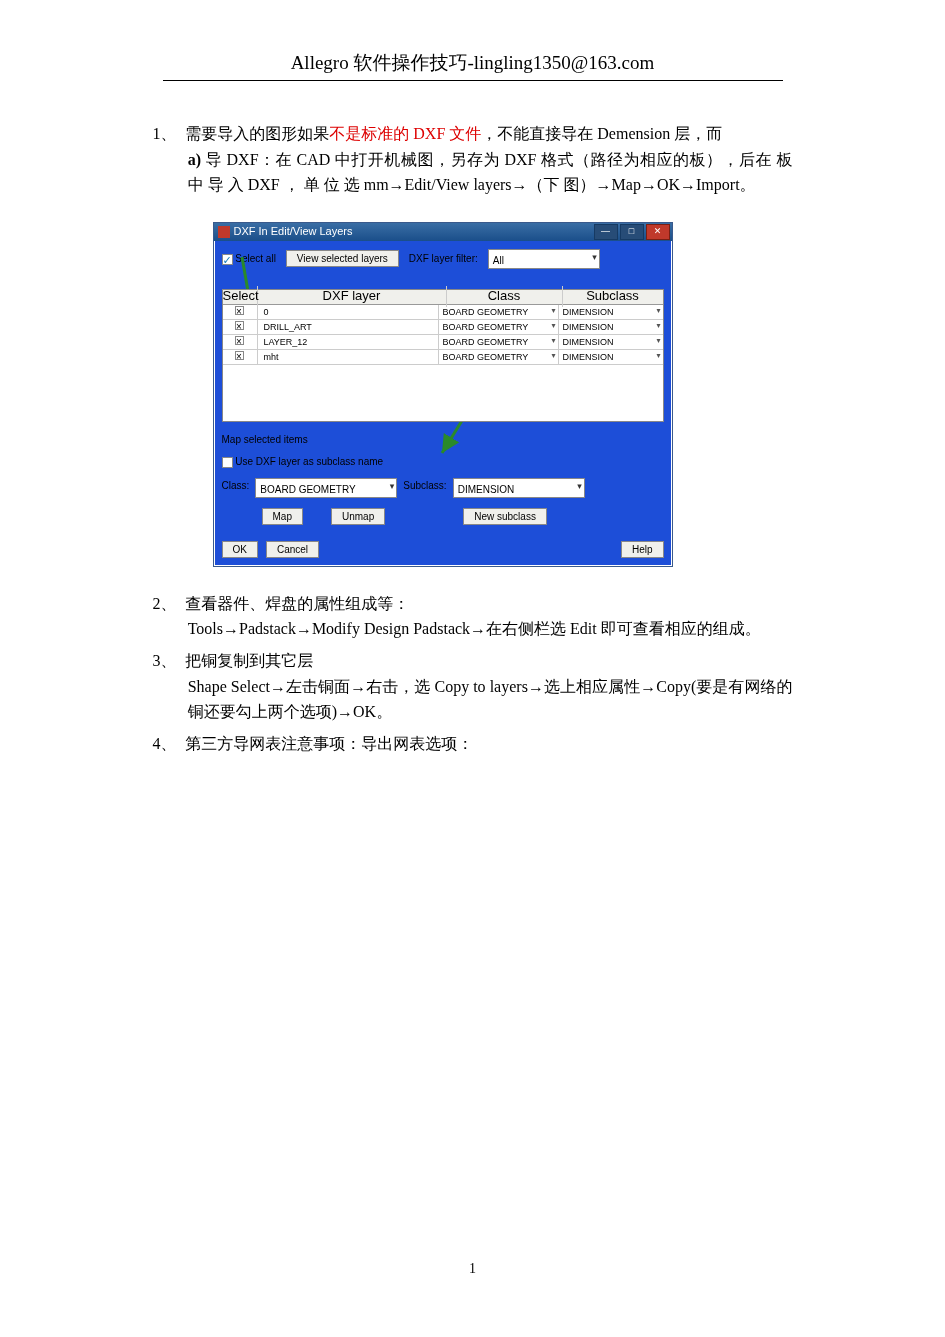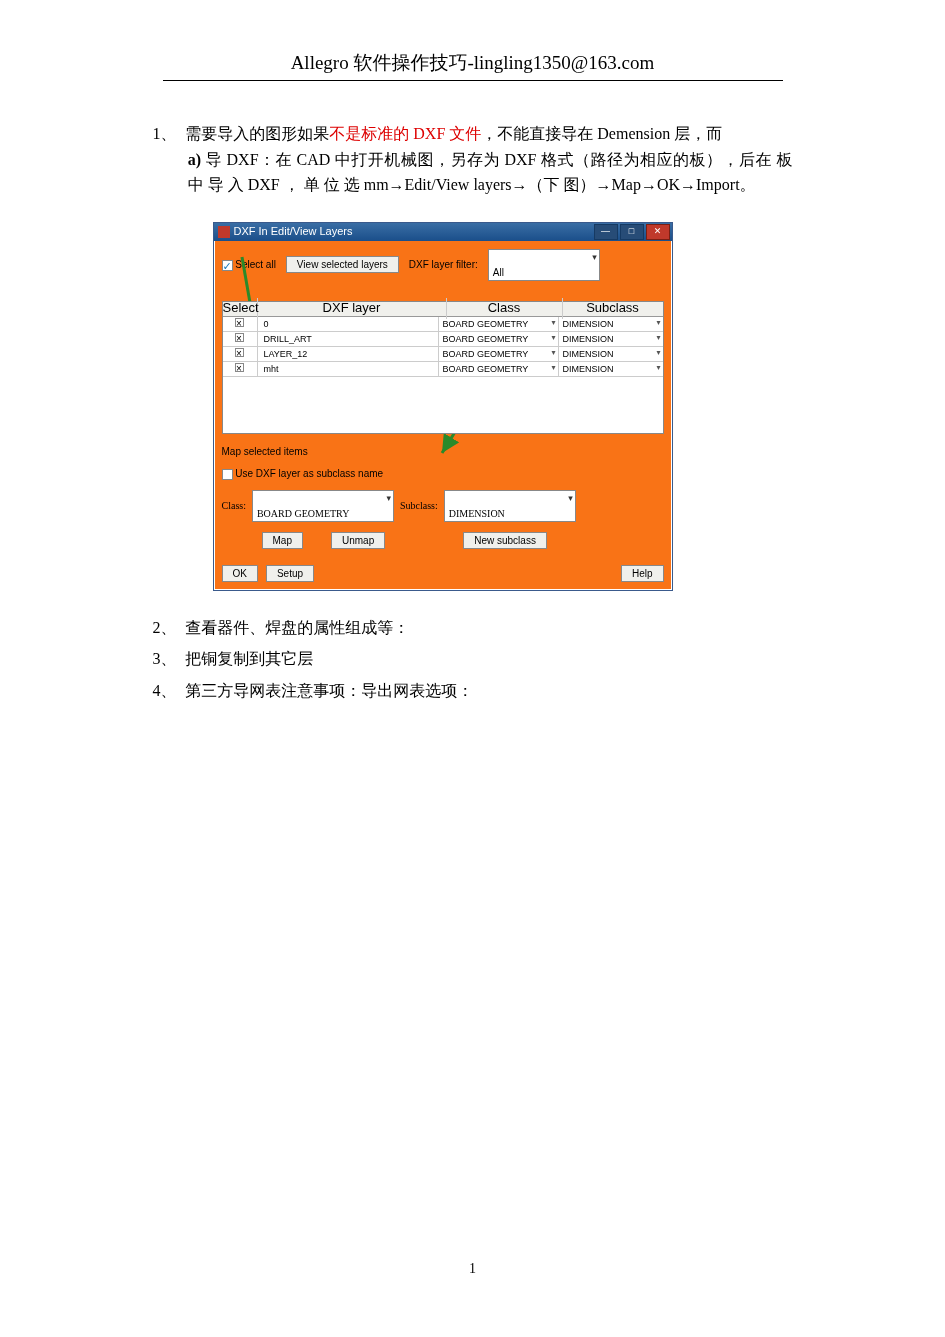--- a/index.html
+++ b/index.html
@@ -58,21 +58,21 @@
   
   .dialog-wrap {
     margin: 24px 0 24px 60px;
     width: 460px;
     font-family: Tahoma, Arial, sans-serif;
     font-size: 10px;
     color: #000;
   }
   .dlg {
     border: 1px solid #3a5a8c;
-    background: #f97316;
+    background: #1d4ed8;
     box-shadow: 0 0 0 1px #fff inset;
   }
   .titlebar {
     background: linear-gradient(#3a6ea5, #1a4e8a);
     color: #fff;
     display: flex;
     align-items: center;
     height: 18px;
     padding: 0 2px 0 4px;
     font-size: 11px;
@@ -126,21 +126,21 @@
     border: 1px solid #888;
     padding: 2px 10px;
     font-size: 10px;
   }
   .combo {
     background: #fff;
     border: 1px solid #888;
     height: 14px;
     display: inline-flex;
     align-items: center;
-    padding: 16px 16px 0 4px;
+    padding: 4px 16px 0 4px;
     position: relative;
     min-width: 90px;
   }
   .combo::after {
     content: "▾";
     position: absolute;
     right: 2px; top: 0;
     font-size: 9px;
     color: #333;
   }
@@ -326,56 +326,58 @@
               </div>
 
               <div class="section-map">
                 <div>Map selected items</div>
                 <div style="margin-top:6px;">
                   <label>
                     <span class="chk"></span>
                     <span>Use DXF layer as subclass name</span>
                   </label>
                 </div>
-                <div style="margin-top:8px; display:flex; align-items:center; gap:6px;font-family:Liberation Serif, serif;">
+                <div style="margin-top:8px; display:flex; align-items:flex-start; gap:6px;">
                   <span>Class:</span>
                   <span class="combo" style="min-width:120px;">BOARD GEOMETRY</span>
                   <span style="">Subclass:</span>
                   <span class="combo" style="min-width:110px;">DIMENSION</span>
                 </div>
                 <div class="btn-row" style="display:flex; gap:28px; margin-top:10px;">
                   <button class="btn" style="margin-left:40px;">Map</button>
                   <button class="btn">Unmap</button>
                   <button class="btn" style="margin-left:50px;">New subclass</button>
                 </div>
               </div>
 
               <div class="bottom-btns">
                 <button class="btn">OK</button>
-                <button class="btn">Setup</button>
+                <button class="btn">Cancel</button>
                 <span class="spacer"></span>
                 <button class="btn">Help</button>
               </div>
             </div>
           </div>
         </div>
       </li>
 
       <li class="item">
         <div>
           <span class="num">2、</span>
           <span>查看器件、焊盘的属性组成等：</span>
         </div>
+        <div class="sub-indent">Tools→Padstack→Modify Design Padstack→在右侧栏选 Edit 即可查看相应的组成。</div>
       </li>
 
       <li class="item">
         <div>
           <span class="num">3、</span>
           <span>把铜复制到其它层</span>
         </div>
+        <div class="sub-indent">Shape Select→左击铜面→右击，选 Copy to layers→选上相应属性→Copy(要是有网络的铜还要勾上两个选项)→OK。</div>
       </li>
 
       <li class="item">
         <div>
           <span class="num">4、</span>
           <span>第三方导网表注意事项：导出网表选项：</span>
         </div>
       </li>
 
     </ol>

